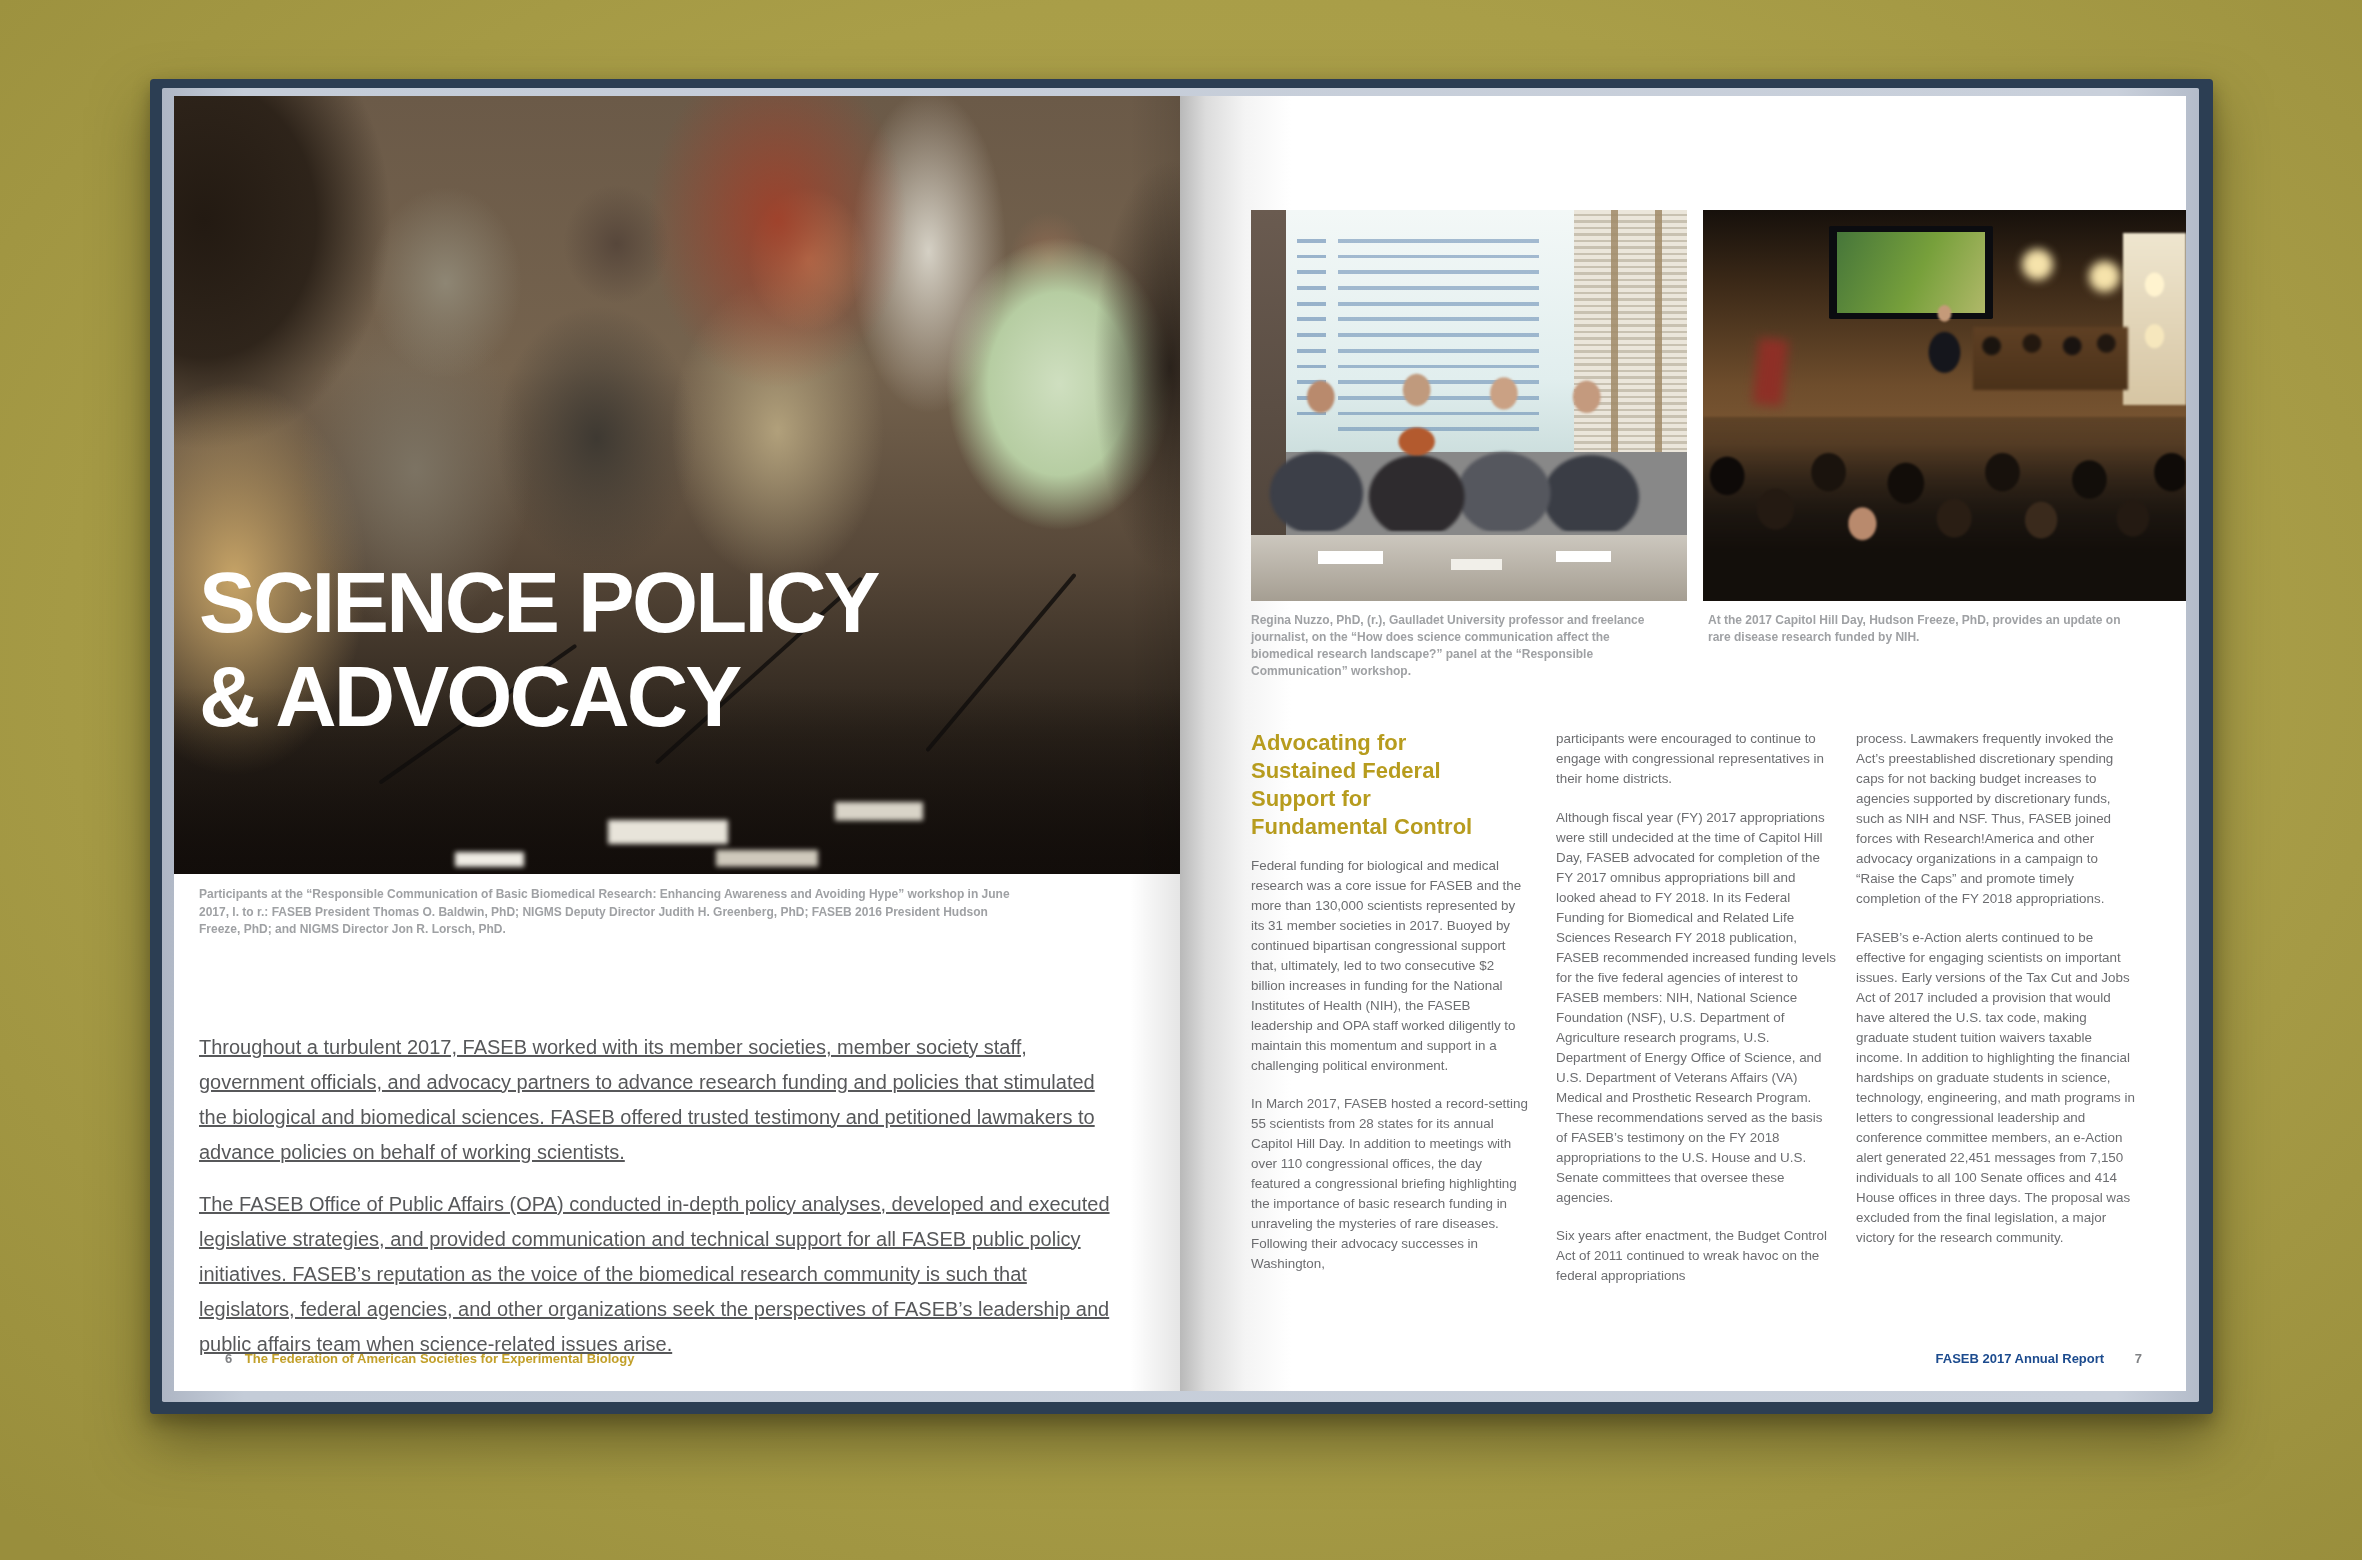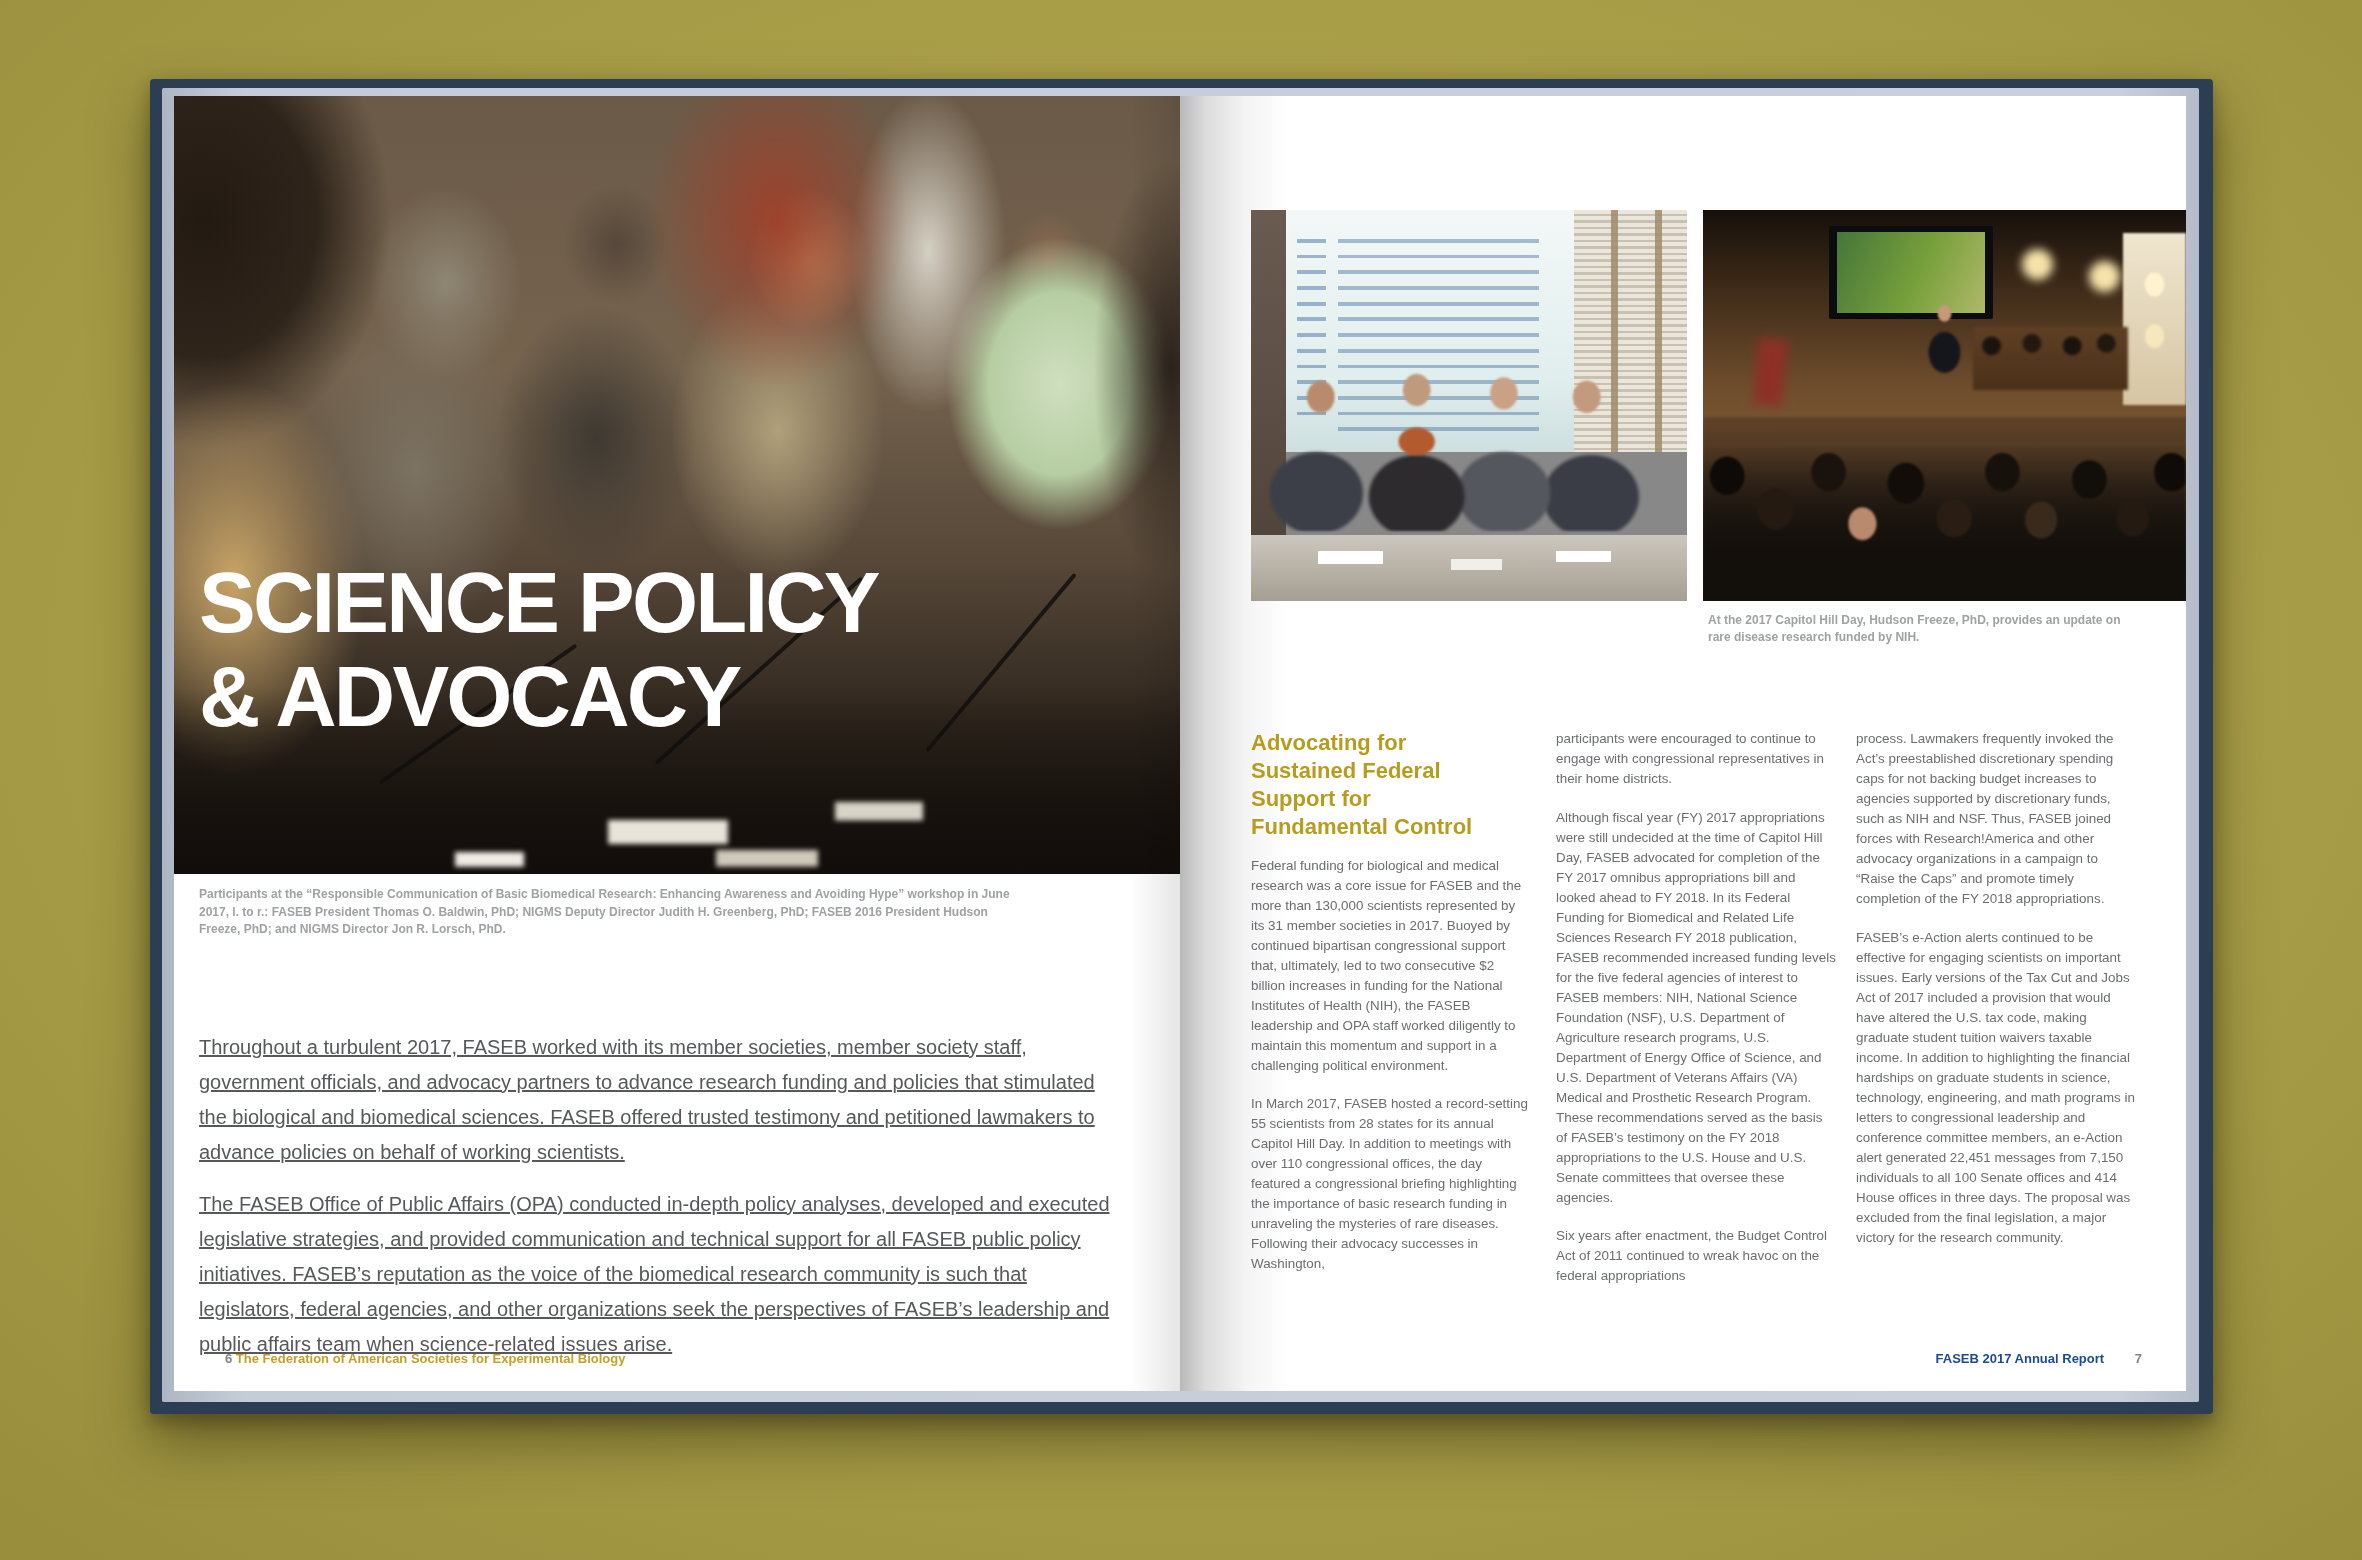--- a/index.html
+++ b/index.html
@@ -66,21 +66,21 @@
   }
   .big-title span{display:block;}
 
   .caption{color:#9fa1a4;font-weight:bold;}
   .caption-left{position:absolute;left:25px;top:790px;width:812px;font-size:12px;line-height:17.5px;margin:0;}
   .left-body{position:absolute;left:25px;top:934px;width:928px;}
   .left-body p{margin:0 0 16.6px 0;font-size:20px;line-height:35px;color:#57585a;text-decoration:underline;}
   .footer{position:absolute;top:1255px;font-size:13px;font-weight:bold;}
   .footer-left{left:51px;}
   .pg-num{color:#808285;}
-  .footer-gold{color:#c2a02a;margin-left:0;}
+  .footer-gold{color:#c2a02a;margin-left:9px;}
   .footer-right{right:44px;text-align:right;}
   .footer-navy{color:#1c4b8e;margin-right:27px;}
 
   
   .photo{position:absolute;top:114px;height:391px;overflow:hidden;background:#888;}
   .photo-panel{left:71px;width:436px;}
   .p1-wall{position:absolute;left:0;top:0;width:8%;height:100%;background:linear-gradient(180deg,#6a5b50 0%,#4c4138 100%);}
   .p1-screen{position:absolute;left:8%;top:0;width:66%;height:62%;background:linear-gradient(180deg,#f3f8f7 0%,#e1eeee 70%,#cddfde 100%);}
   .p1-times{position:absolute;left:4%;top:12%;width:10%;height:74%;filter:blur(0.5px);
     background:repeating-linear-gradient(180deg, rgba(85,125,170,.55) 0 3.7px, transparent 3.7px 15.7px);}
@@ -212,20 +212,21 @@
       </div>
       <div class="p2-window"></div>
       <div class="p2-lamp lampA"></div>
       <div class="p2-lamp lampB"></div>
       <div class="p2-flag"></div>
       <div class="p2-speaker"></div>
       <div class="p2-dais"></div>
       <div class="p2-crowd"></div>
     </div>
 
+    <p class="caption cap1">Regina Nuzzo, PhD, (r.), Gaulladet University professor and freelance journalist, on the “How does science communication affect the biomedical research landscape?” panel at the “Responsible Communication” workshop.</p>
     <p class="caption cap2">At the 2017 Capitol Hill Day, Hudson Freeze, PhD, provides an update on rare disease research funded by NIH.</p>
 
     <div class="col col1">
       <h2 class="gold-heading">
         <span>Advocating for</span>
         <span>Sustained Federal</span>
         <span>Support for</span>
         <span>Fundamental Control</span>
       </h2>
       <p>Federal funding for biological and medical research was a core issue for FASEB and the more than 130,000 scientists represented by its 31 member societies in 2017. Buoyed by continued bipartisan congressional support that, ultimately, led to two consecutive $2 billion increases in funding for the National Institutes of Health (NIH), the FASEB leadership and OPA staff worked diligently to maintain this momentum and support in a challenging political environment.</p>

